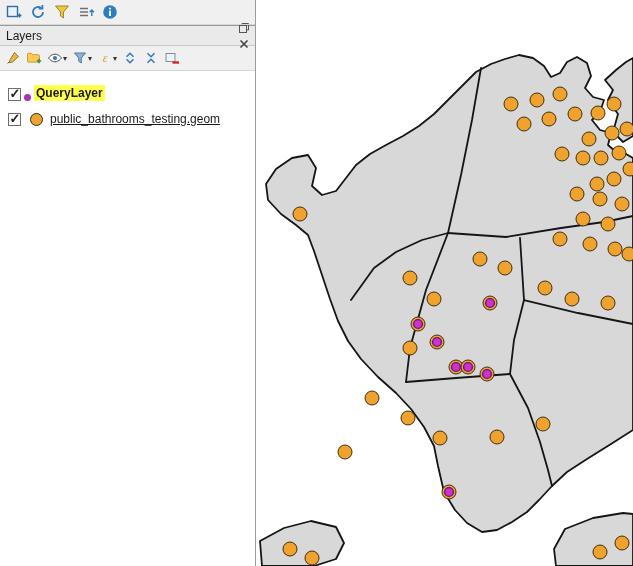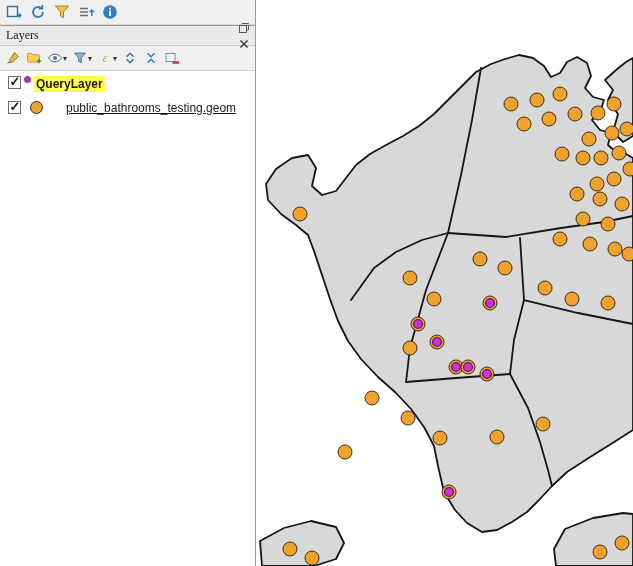--- a/index.html
+++ b/index.html
@@ -21,39 +21,39 @@
 
   .scrollbar { position:absolute; right:0; top:0; bottom:0; width:13px;
     background:#f0f0f0; border-left:1px solid #e0e0e0; }
   .sb-btn { height:13px; line-height:13px; text-align:center; font-size:7px; color:#606060; }
   .sb-btn.down { position:absolute; bottom:0; left:0; right:0; }
 
   
   .layers-panel { flex:1; display:flex; flex-direction:column; border-top:1px solid #9b9b9b; background:#f0f0f0; }
   .layers-titlebar { height:20px; background:#eaeaea; border-bottom:1px solid #c9c9c9;
     display:flex; align-items:center; padding:0 3px 0 6px; }
-  .layers-title { flex:1;font-family:Liberation Serif, serif; }
+  .layers-title { flex:1; }
   .titlebar-btn { width:17px; height:16px; display:flex; align-items:center; justify-content:center; }
 
   .layers-toolbar { height:24px; display:flex; align-items:center; gap:1px; padding:0 3px; flex:0 0 auto; }
   .lt-btn { height:20px; display:flex; align-items:center; padding:0 2px; }
   .dd-arrow { font-size:8px; color:#333; margin-left:0px; }
 
   .layers-list { flex:1; background:#fff; border-top:1px solid #d6d6d6; padding-top:5px; }
-  .layer-row { height:25px; display:flex; align-items:flex-start; padding-left:8px; }
+  .layer-row { height:25px; display:flex; align-items:flex-end; padding-left:8px; }
   .checkbox { width:13px; height:13px; border:1px solid #6e6e6e; background:#fff;
     position:relative; flex:0 0 auto; }
   .checkbox.checked::after { content:"\2713"; position:absolute; left:0.5px; top:-3.5px;
     font-size:13px; font-weight:bold; color:#1f1f1f; }
   .layer-symbol { margin:0 7px 0 9px; flex:0 0 auto; }
   .sym-purple-dot { width:7px; height:7px; border-radius:50%; margin-left:3px; margin-right:3px; }
   .sym-orange-circle { width:13px; height:13px; border-radius:50%; border:1px solid #2a2a2a; }
   .sym-gray-square { width:13px; height:13px; border:1px solid #555; }
   .layer-name.hl { background:#ffff4f; font-weight:bold; padding:1px 2px; }
-  .layer-name.ul { text-decoration:underline;margin-left:16px; }
+  .layer-name.ul { text-decoration:underline; }
 
   
   .map { width:377px; height:566px; background:#fff; position:relative; }
   #map-svg { display:block; width:377px; height:566px; }
 </style>
 </head>
 <body>
 
 <div class="app">
   <div class="left">

